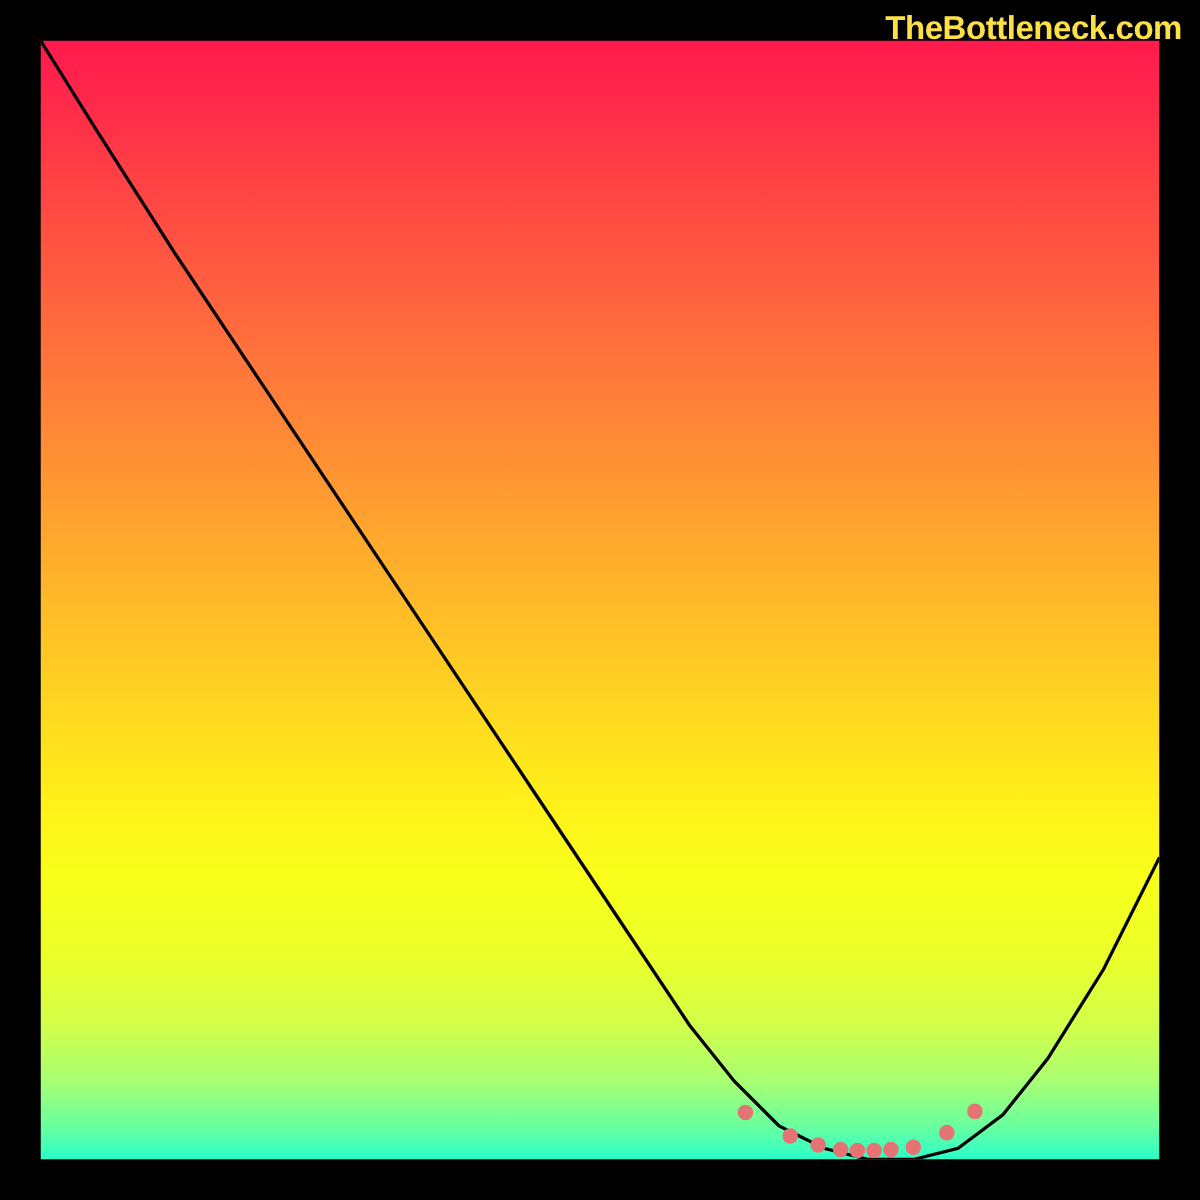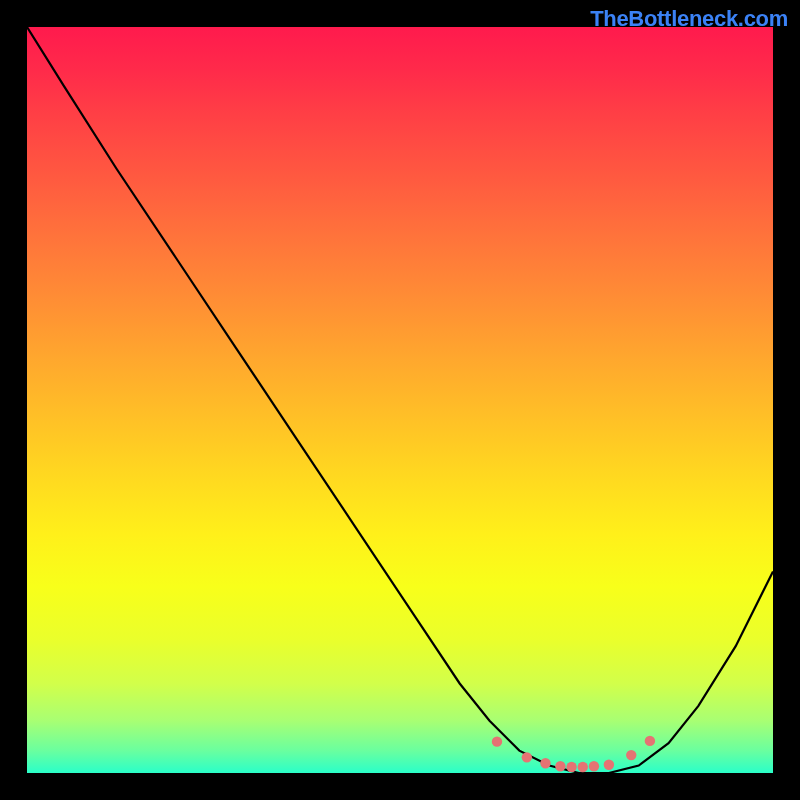--- a/index.html
+++ b/index.html
@@ -10,21 +10,21 @@
     position: relative;
     font-family: Arial, sans-serif;
     overflow: hidden;
   }
   .watermark {
     position: absolute;
     top: 6px;
     right: 12px;
     font-size: 22px;
     font-weight: 600;
-    color: #3b82f6;
+    color: #fde047;
     z-index: 10;
     letter-spacing: -0.3px;
   }
   .plot-area {
     position: absolute;
     left: 27px;
     top: 27px;
     width: 746px;
     height: 746px;
     overflow: hidden;

